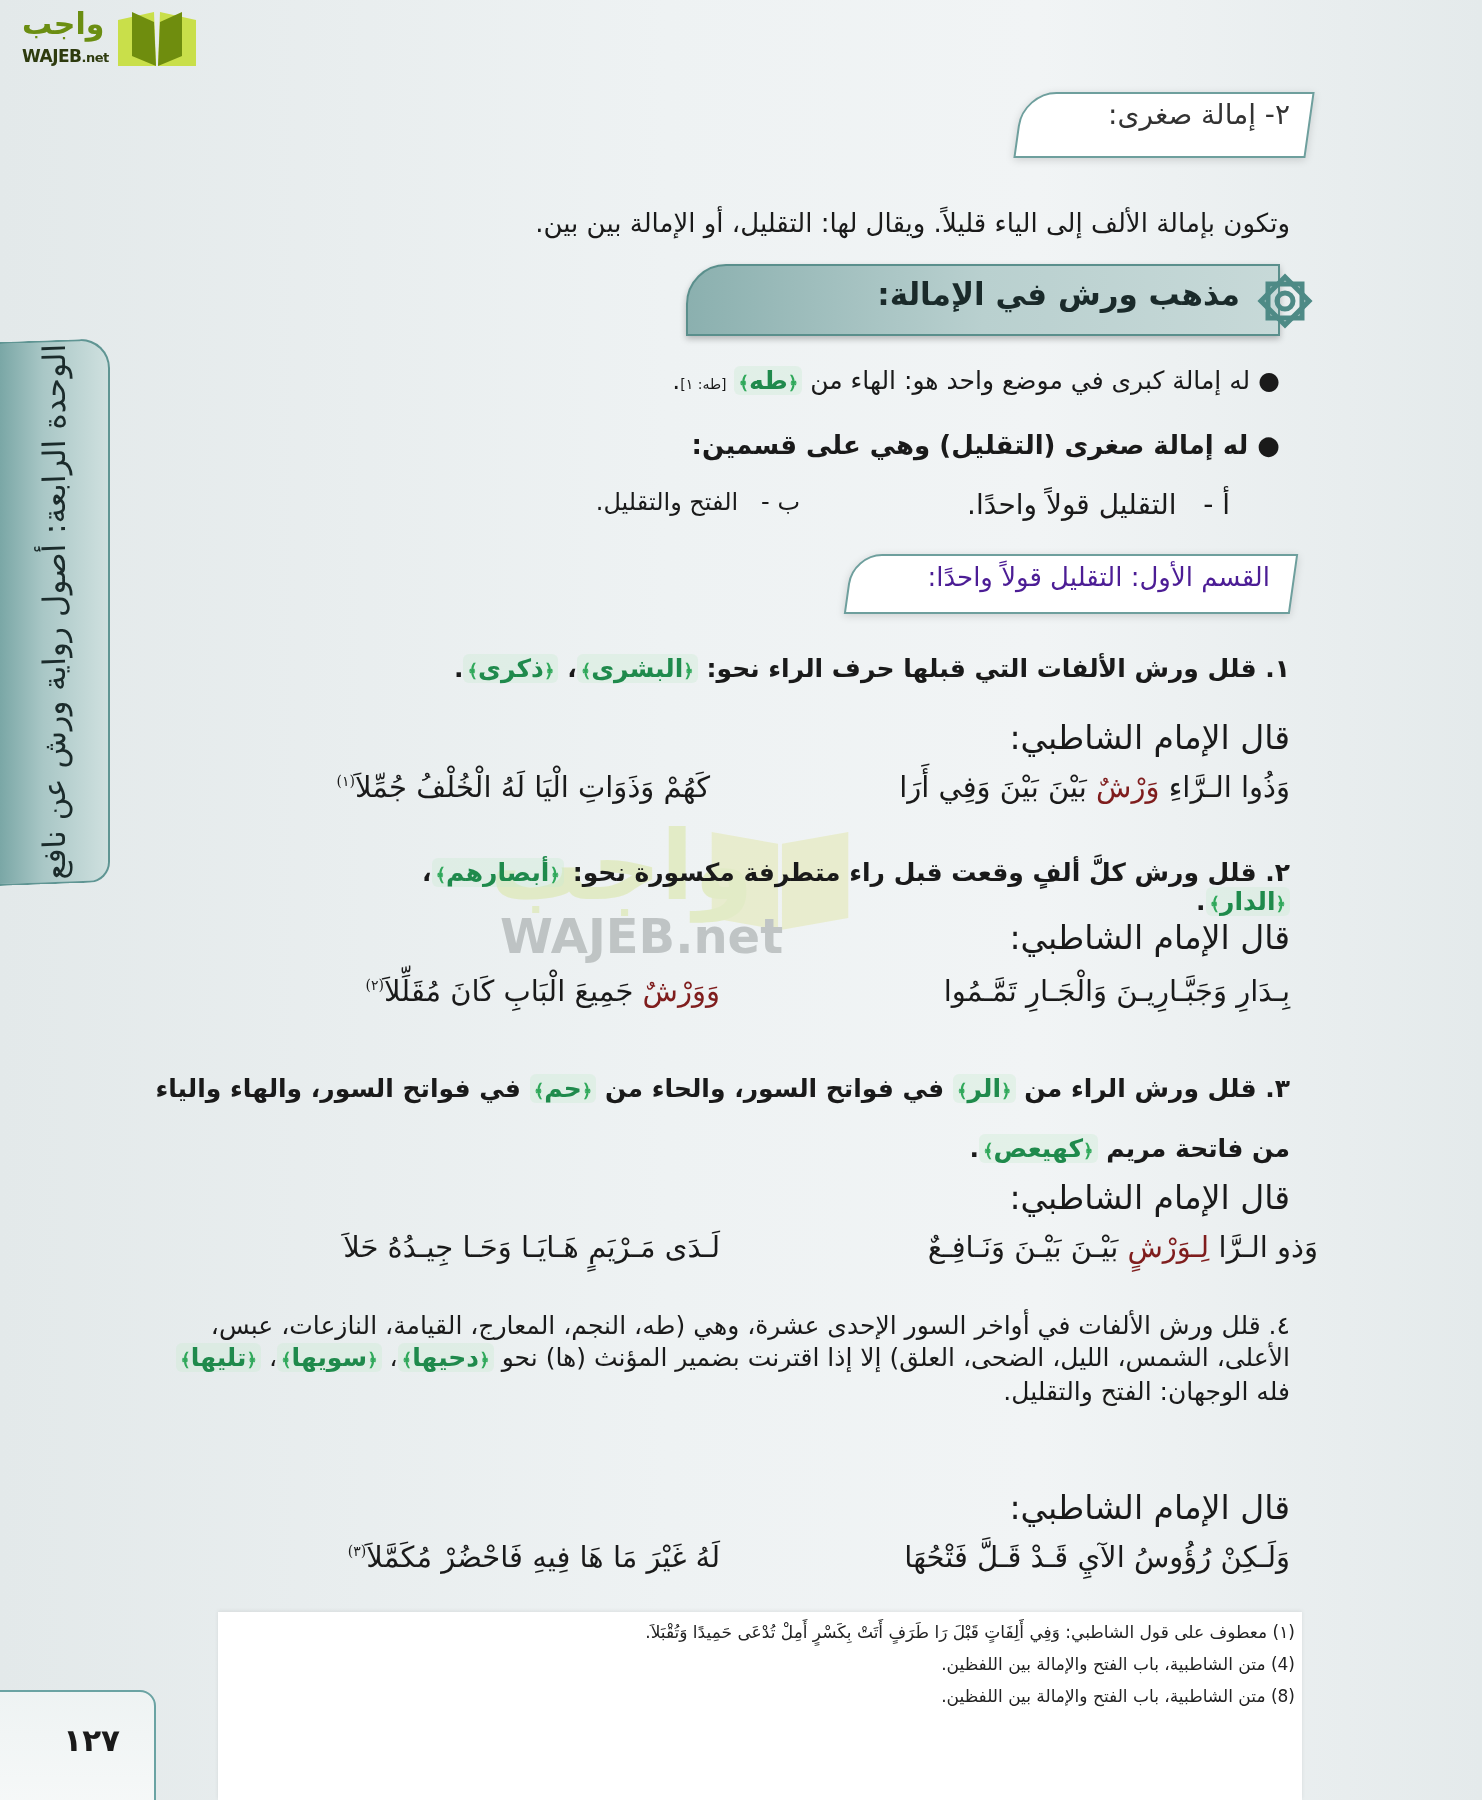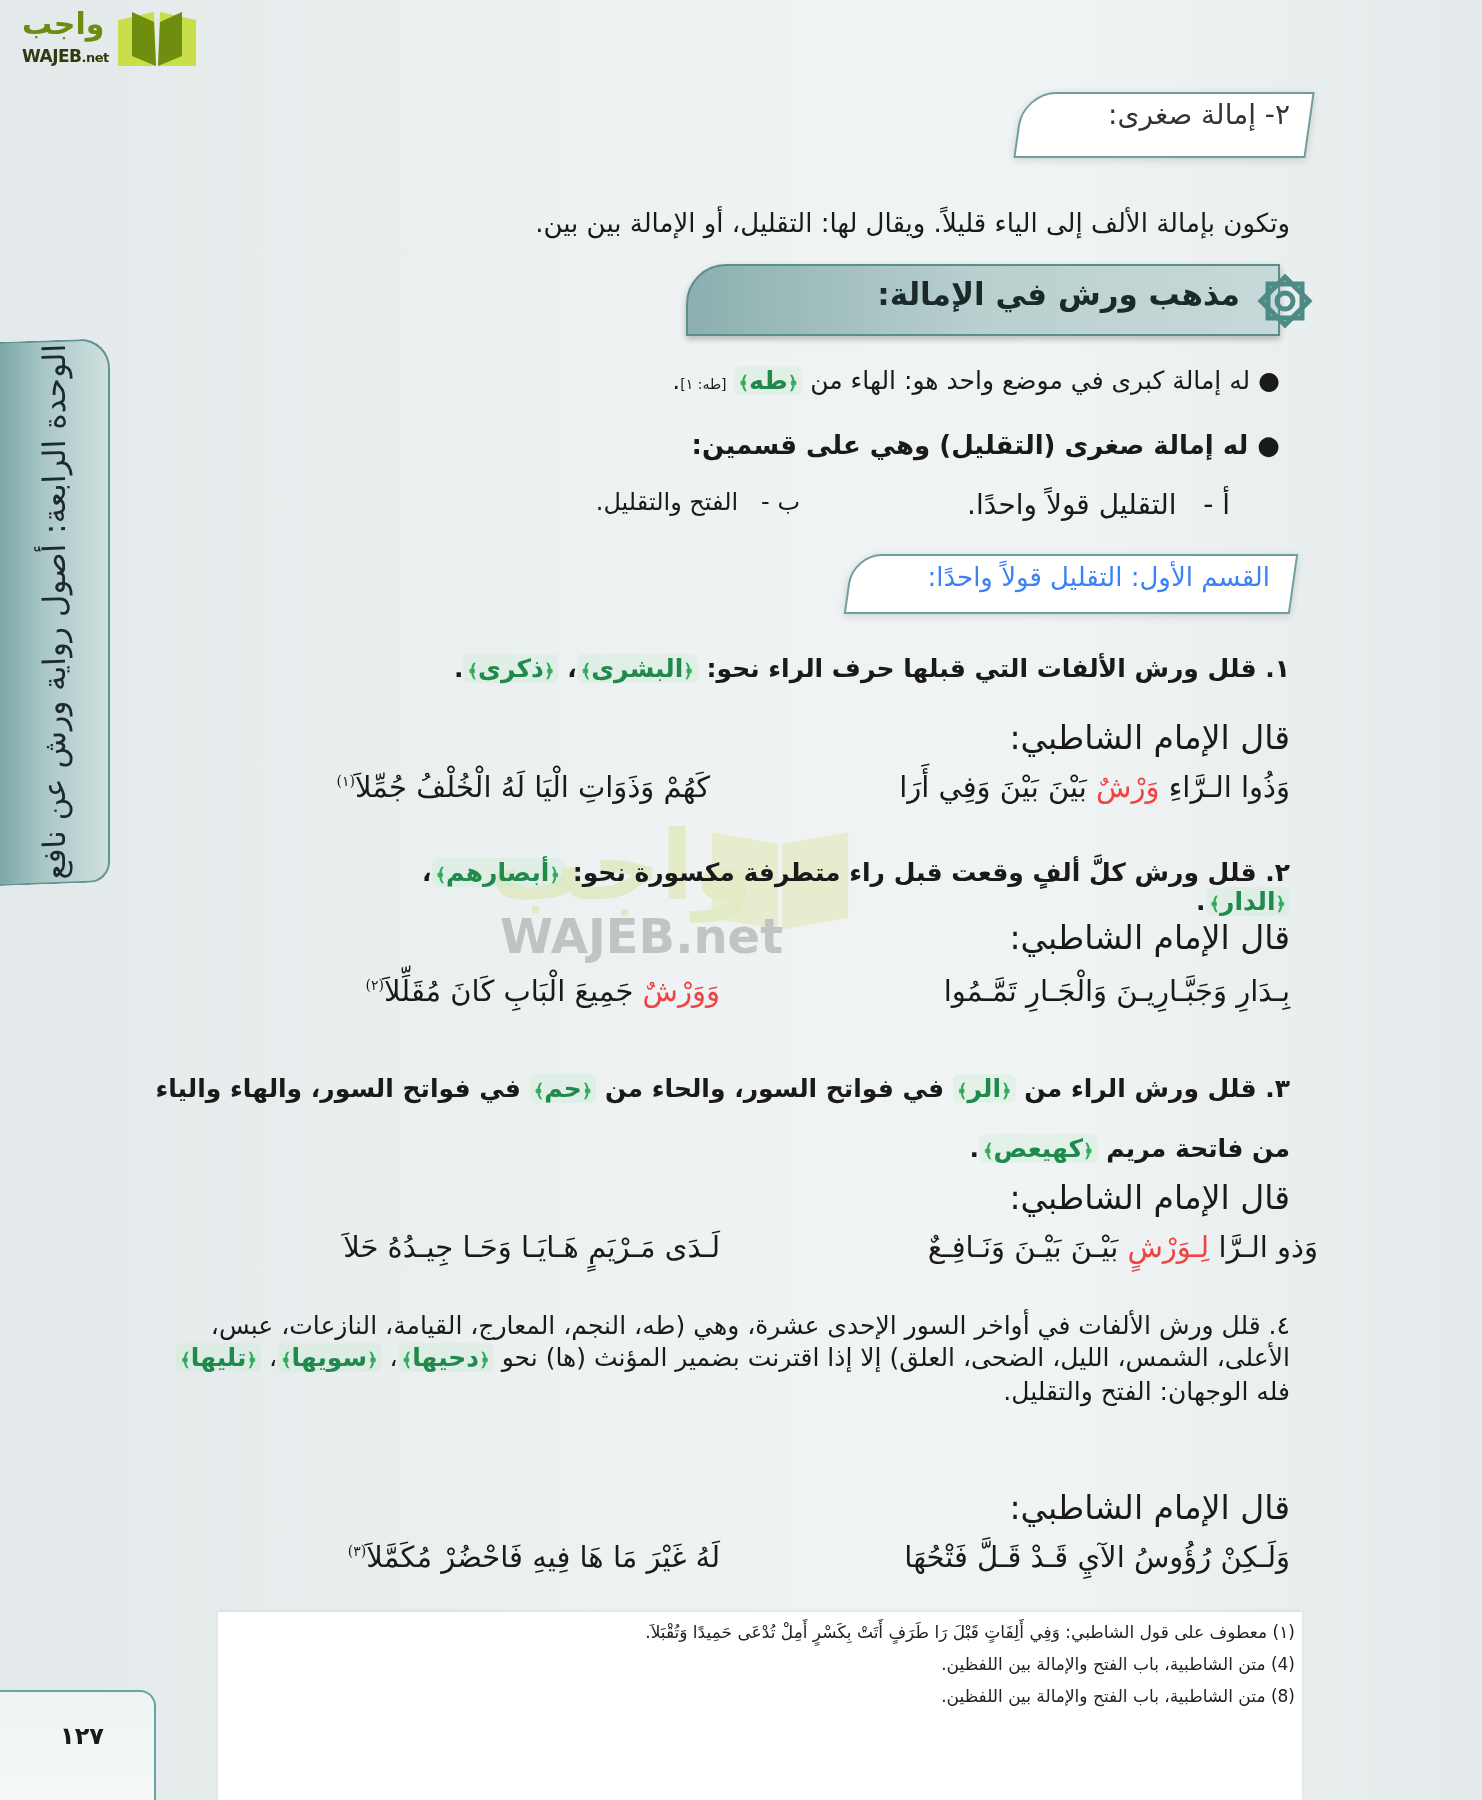--- a/index.html
+++ b/index.html
@@ -53,25 +53,25 @@
   .star { left: 1254px; top: 270px; width: 62px; height: 62px; }
 
   .bullet { font-size: 25px; }
   .b1 { left: 560px; top: 366px; width: 720px; }
   .b2 { left: 560px; top: 430px; width: 720px; font-weight: bold; font-size: 26px; }
   .opt-a { left: 960px; top: 488px; width: 270px; font-size: 28px; }
   .opt-b { left: 540px; top: 488px; width: 260px; font-size: 24px; }
   .ref { font-size: 14px; }
 
   .hbox2 { left: 848px; top: 554px; width: 442px; height: 56px; border-radius: 30px 0 0 0; transform: skewX(-8deg); }
-  .hbox2-text { left: 860px; top: 562px; width: 410px; font-size: 26px; color: #3b82f6; }
+  .hbox2-text { left: 860px; top: 562px; width: 410px; font-size: 26px; color: #4c1d95; }
 
   .q { color: #1f8a4c; font-weight: bold; background: rgba(200,235,210,0.35); padding: 0 4px; border-radius: 6px; }
   .q-orn { color: #2fa85a; font-size: 18px; }
-  .red { color: #ef4444; }
+  .red { color: #7f1d1d; }
 
   .item { font-size: 25px; font-weight: bold; }
   .label { font-size: 33px; font-weight: normal; }
   .verse { font-size: 29px; font-family: "DejaVu Serif", serif; }
   .fnref { font-size: 14px; vertical-align: super; }
 
   .i1 { left: 420px; top: 654px; width: 870px; }
   .l1 { left: 900px; top: 718px; width: 390px; }
   .v1r { left: 700px; top: 770px; width: 590px; }
   .v1l { left: 270px; top: 770px; width: 440px; }
@@ -97,21 +97,21 @@
   .fn1 { left: 240px; top: 1622px; width: 1055px; }
   .fn2 { left: 240px; top: 1654px; width: 1055px; }
   .fn3 { left: 240px; top: 1686px; width: 1055px; }
 
   
   .pnum-box {
     left: -4px; top: 1690px; width: 156px; height: 130px;
     background: linear-gradient(180deg, #eef3f3, #f7f9f9);
     border: 2px solid #6aa3a3; border-radius: 0 16px 0 0;
   }
-  .pnum { left: 40px; top: 1722px; width: 80px; font-size: 24px; font-weight: bold; text-align: left; margin-left: 20px; }
+  .pnum { left: 40px; top: 1722px; width: 80px; font-size: 31px; font-weight: bold; text-align: right; }
 
   
   .wm { left: 470px; top: 810px; width: 420px; height: 180px; opacity: 0.55; pointer-events: none; }
   .wm-ar { position: absolute; left: 20px; top: 0; font-size: 96px; font-weight: bold; color: #d9e6a3; direction: rtl; }
   .wm-en { position: absolute; left: 30px; top: 98px; font-size: 48px; font-weight: bold; color: #9aa0a0; }
   .wm-book { position: absolute; left: 230px; top: -10px; width: 160px; height: 150px; }
 </style>
 </head>
 <body>
 

